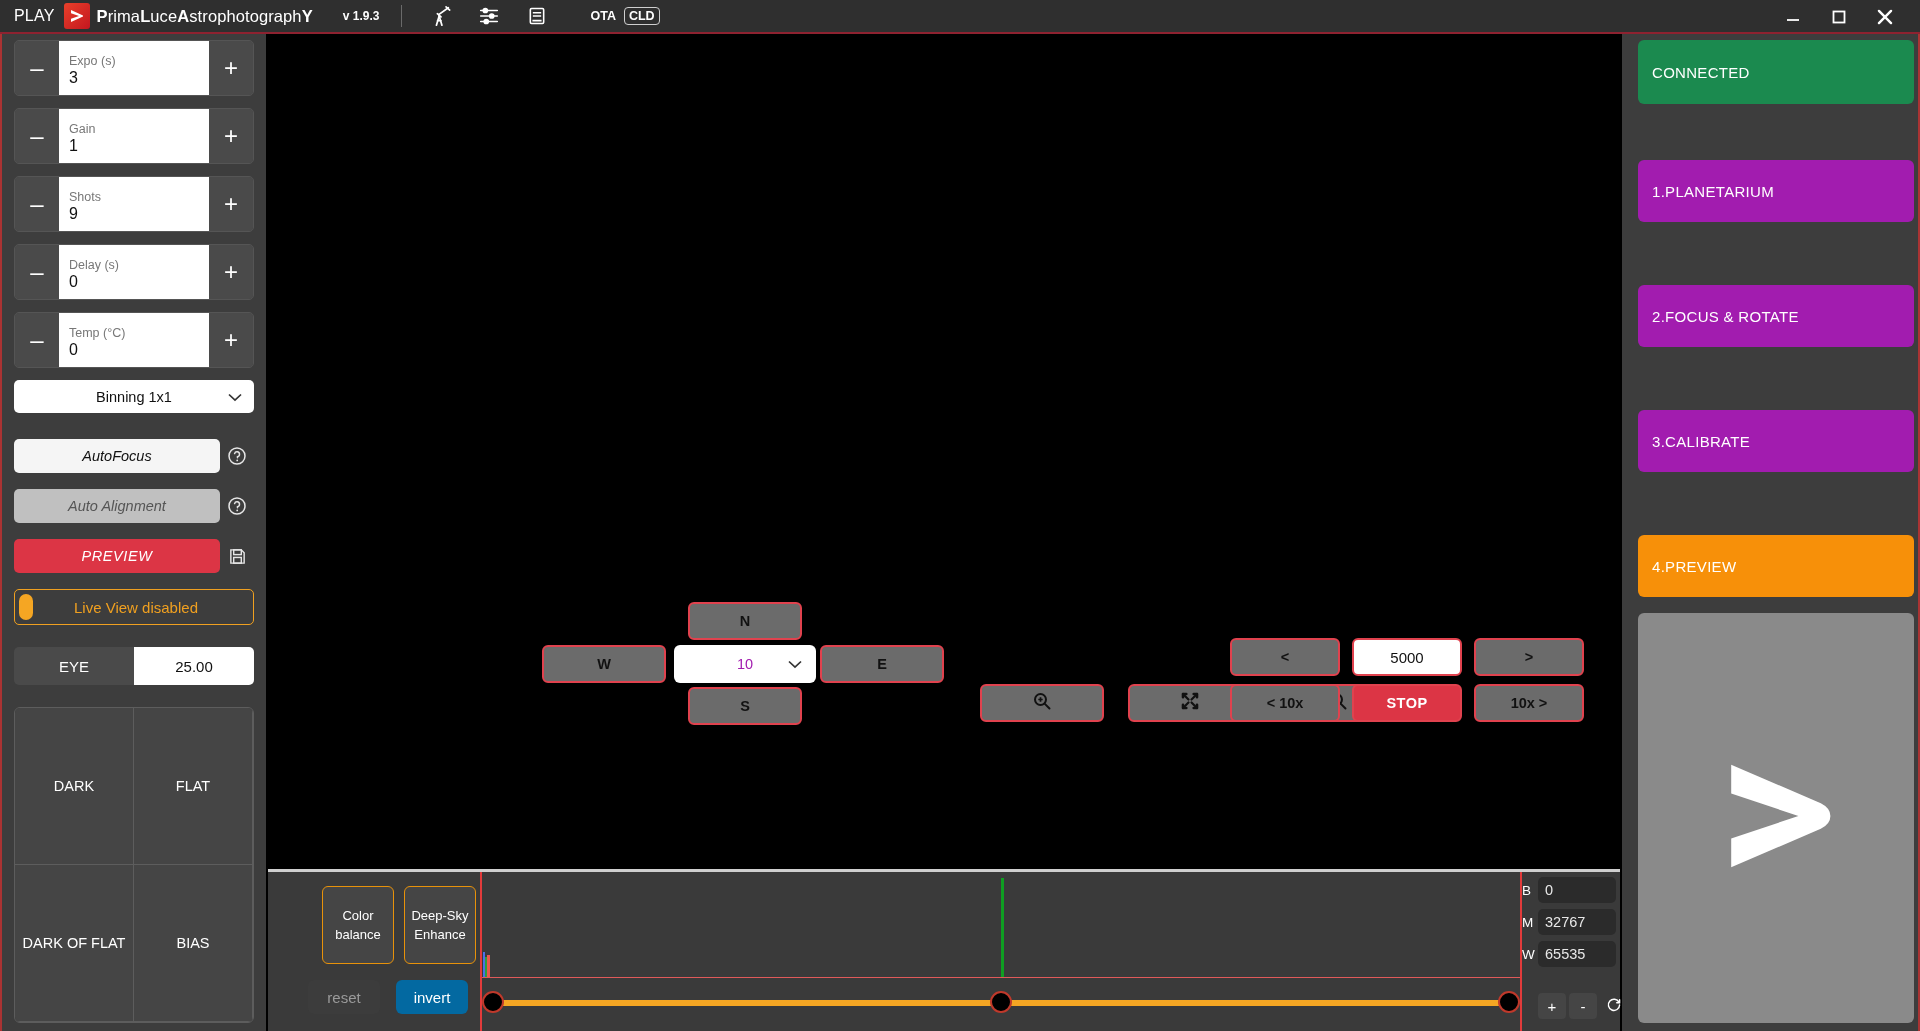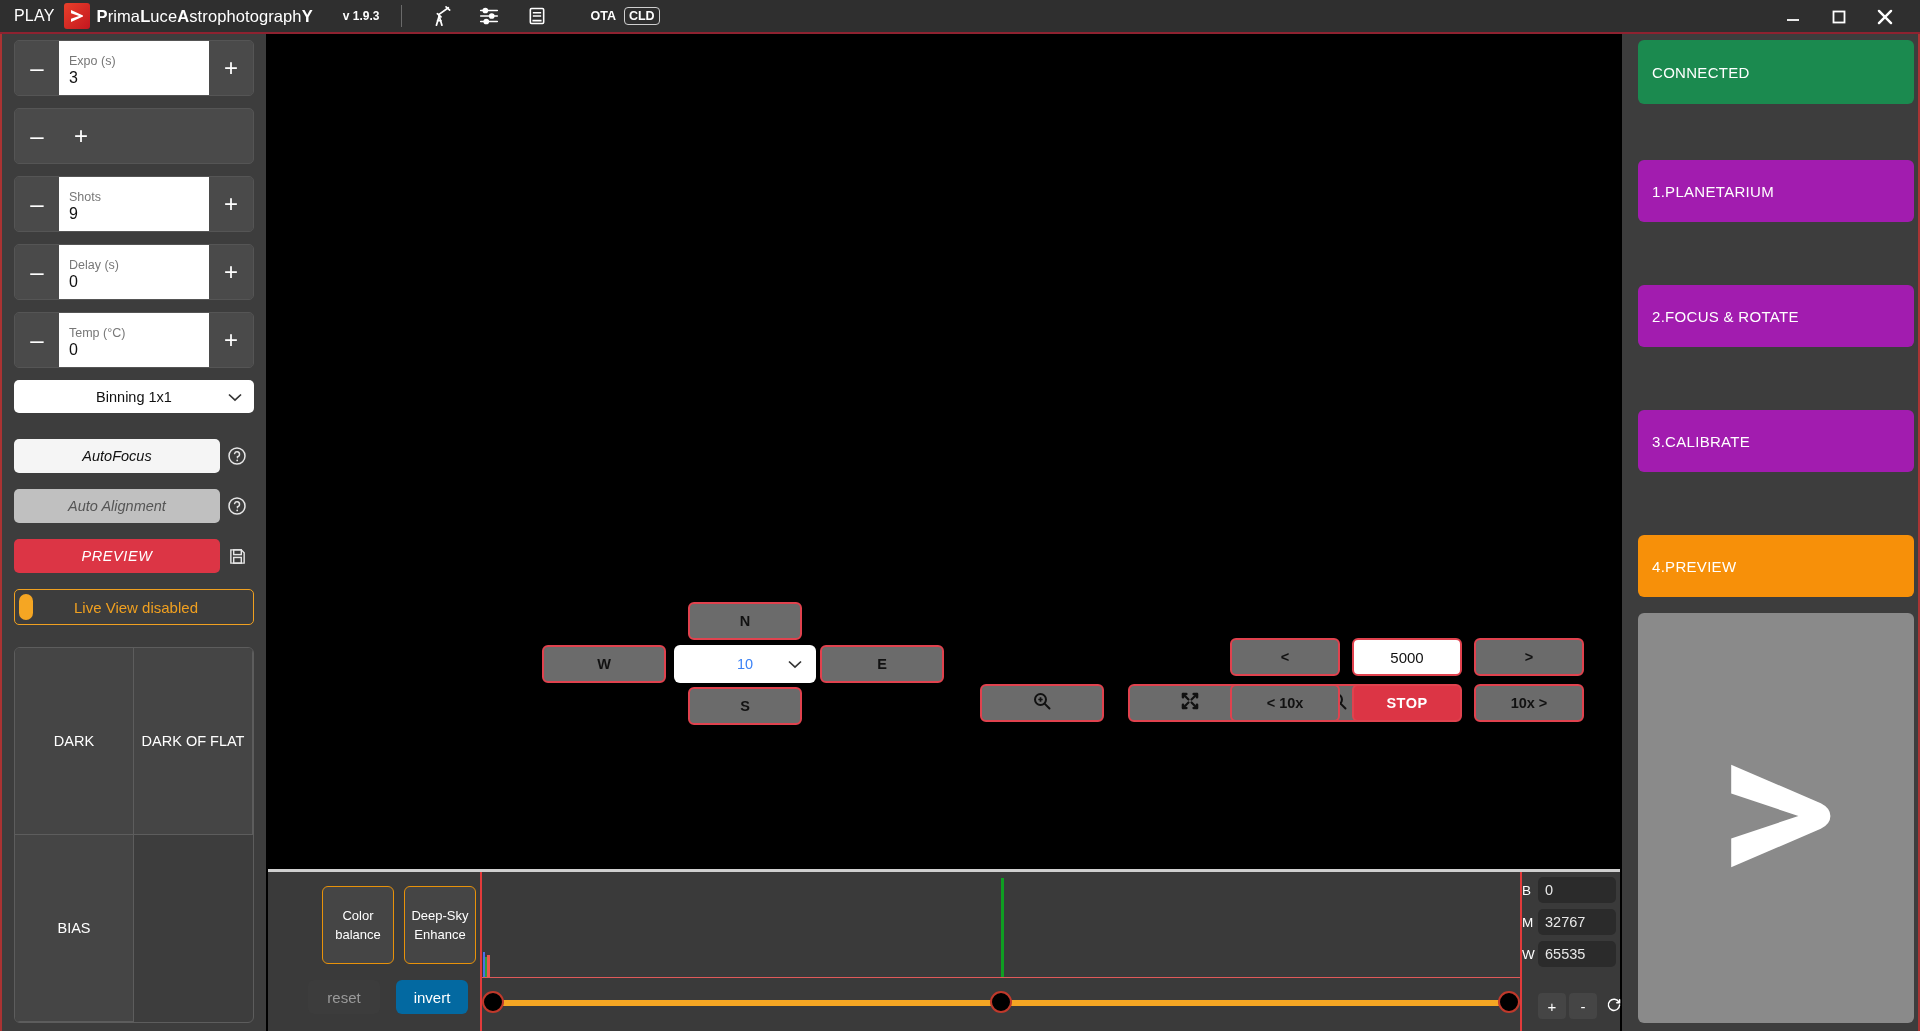--- a/index.html
+++ b/index.html
@@ -210,21 +210,21 @@
     border-radius: 6px;
     color: #111; font-size: 14.5px; font-weight: 700;
     display:flex; align-items:center; justify-content:center;
   }
   .nav-n { left: 146px; top: 0;   width: 114px; height: 38px; }
   .nav-s { left: 146px; top: 85px; width: 114px; height: 38px; }
   .nav-w { left: 0;    top: 43px; width: 124px; height: 38px; }
   .nav-e { left: 278px; top: 43px; width: 124px; height: 38px; }
   .nav-sel {
     position:absolute; left: 132px; top: 43px; width: 142px; height: 38px;
-    background: #fff; border-radius: 6px; color:#3b82f6; font-size:14.5px;
+    background: #fff; border-radius: 6px; color:#a21caf; font-size:14.5px;
     display:flex; align-items:center; justify-content:center;
   }
   .nav-sel .chev { position:absolute; right: 14px; top:50%; transform: translateY(-50%); }
 
   .zoomrow { position:absolute; left: 712px; bottom: 147px; display:flex; gap: 24px; }
   .zbtn {
     width: 124px; height: 38px; background: #6b6b6b;
     border: 2px solid #e0424e; border-radius: 6px;
     display:flex; align-items:center; justify-content:center;
     color: #111;
@@ -418,20 +418,24 @@
         <div class="btn">–</div>
         <div class="fieldwrap">
           <div class="lbl">Expo (s)</div>
           <div class="val">3</div>
         </div>
         <div class="btn">+</div>
       </div>
 
       <div class="spin">
         <div class="btn">–</div>
+        <div class="fieldwrap">
+          <div class="lbl">Gain</div>
+          <div class="val">1</div>
+        </div>
         <div class="btn">+</div>
       </div>
 
       <div class="spin">
         <div class="btn">–</div>
         <div class="fieldwrap">
           <div class="lbl">Shots</div>
           <div class="val">9</div>
         </div>
         <div class="btn">+</div>
@@ -495,23 +499,28 @@
               <rect x="6" y="11" width="8" height="6"></rect>
           </svg>
         </span>
       </div>
 
       <div class="liveview">
         <span class="knob"></span>
         <span class="lvtxt">Live View disabled</span>
       </div>
 
+      <div class="eyerow">
+        <div class="eye">EYE</div>
+        <div class="eyeval">25.00</div>
+      </div>
 
       <div class="calgrid">
         <div class="calcell">DARK</div>
+        <div class="calcell">FLAT</div>
         <div class="calcell">DARK OF FLAT</div>
         <div class="calcell">BIAS</div>
       </div>
     </div>
 
     <div class="center">
 
       <div class="canvas">
 
         <div class="navpad">

